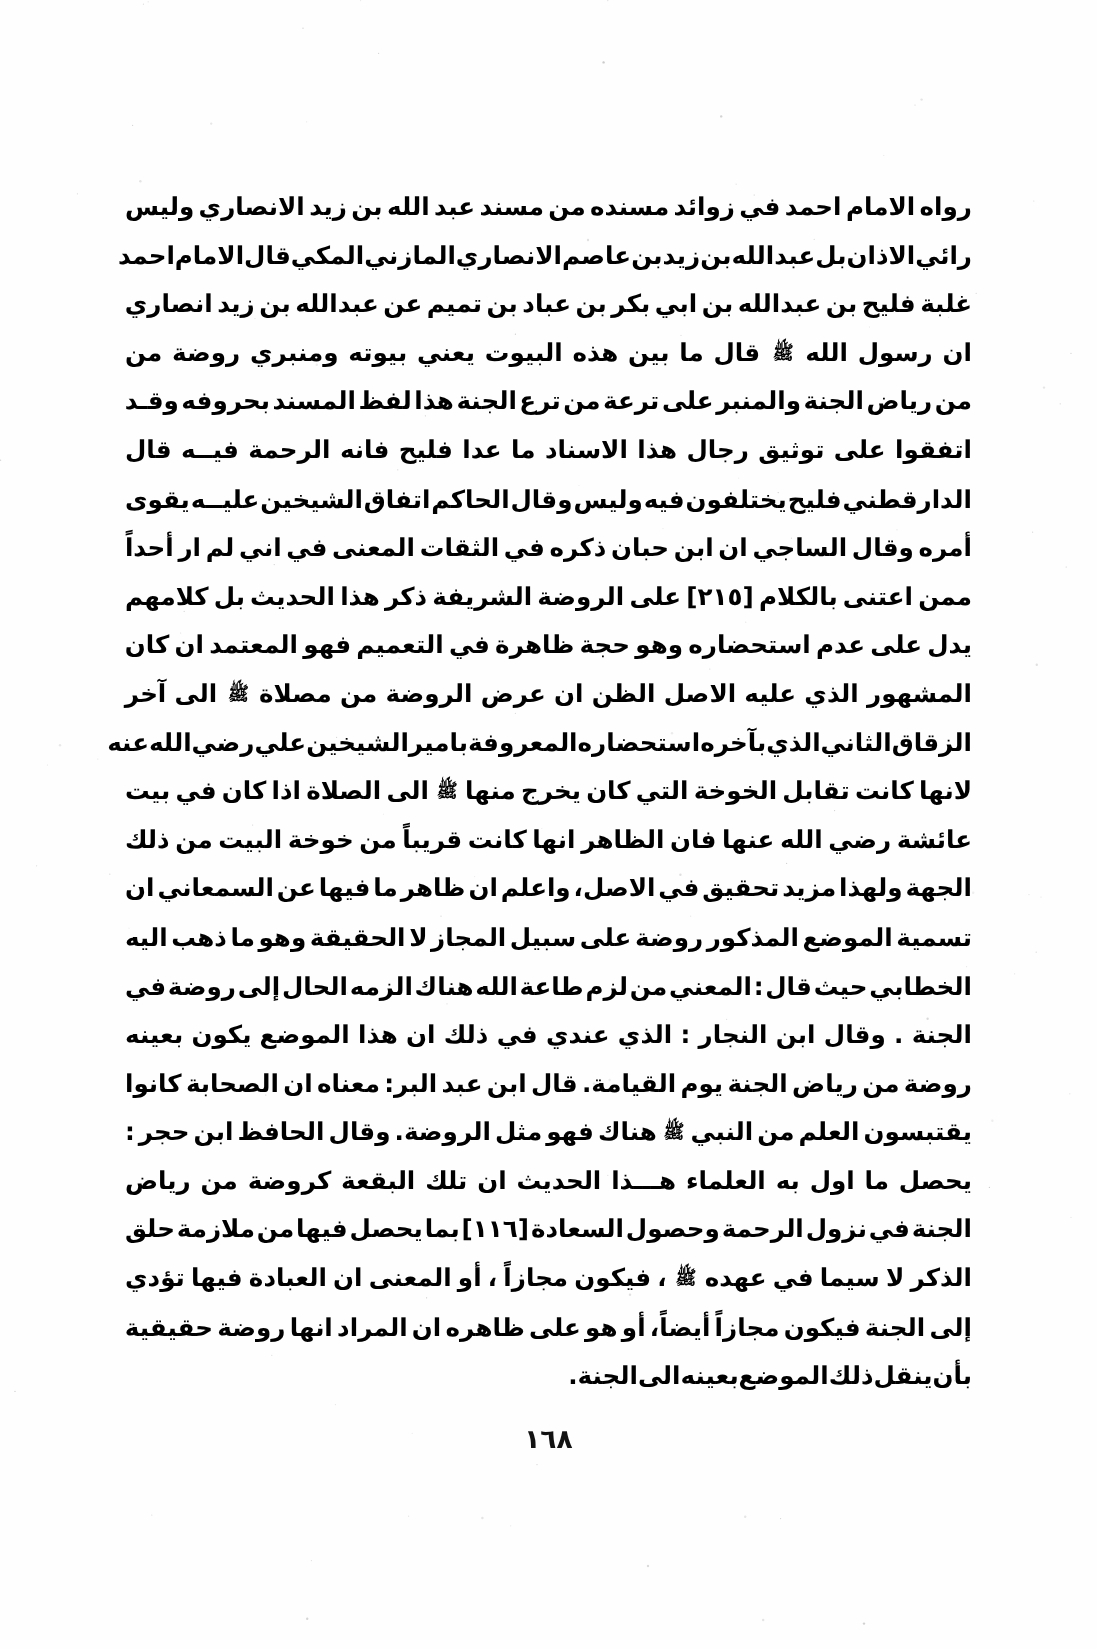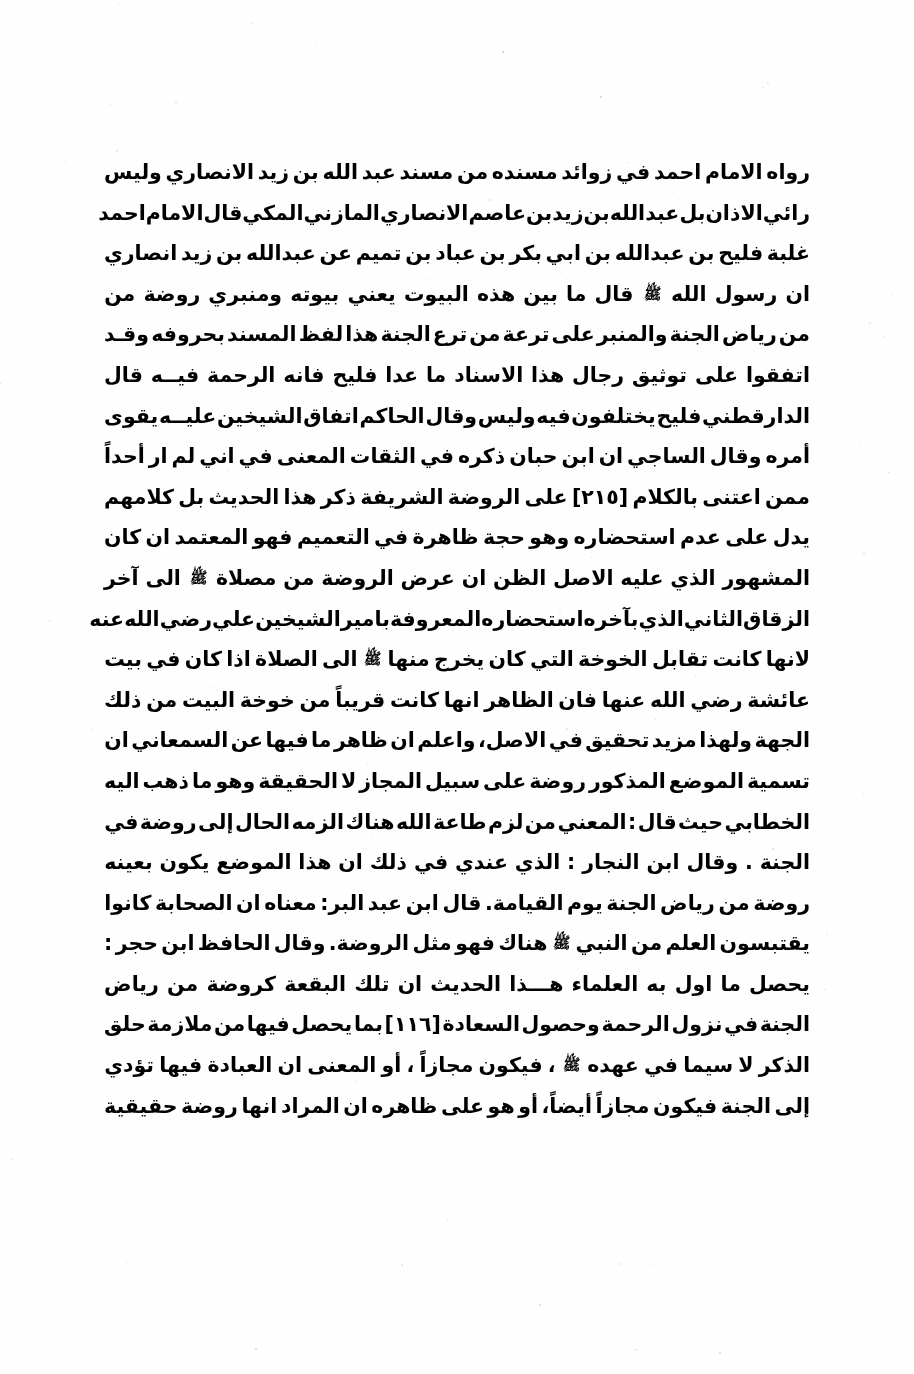--- a/index.html
+++ b/index.html
@@ -610,16 +610,18 @@
         <span class="w">أو</span>
         <span class="w">هو</span>
         <span class="w">على</span>
         <span class="w">ظاهره</span>
         <span class="w">ان</span>
         <span class="w">المراد</span>
         <span class="w">انها</span>
         <span class="w">روضة</span>
         <span class="w">حقيقية</span>
       </div>
+      <div class="line" style="justify-content: center; display: block; text-align: center;"><span class="w">بأن</span><span class="w">ينقل</span><span class="w">ذلك</span><span class="w">الموضع</span><span class="w">بعينه</span><span class="w">الى</span><span class="w">الجنة</span><span class="w">.</span></div>
     </div>
 
+  <div class="page-number">١٦٨</div>
 
 </div>
 
 </body></html>

